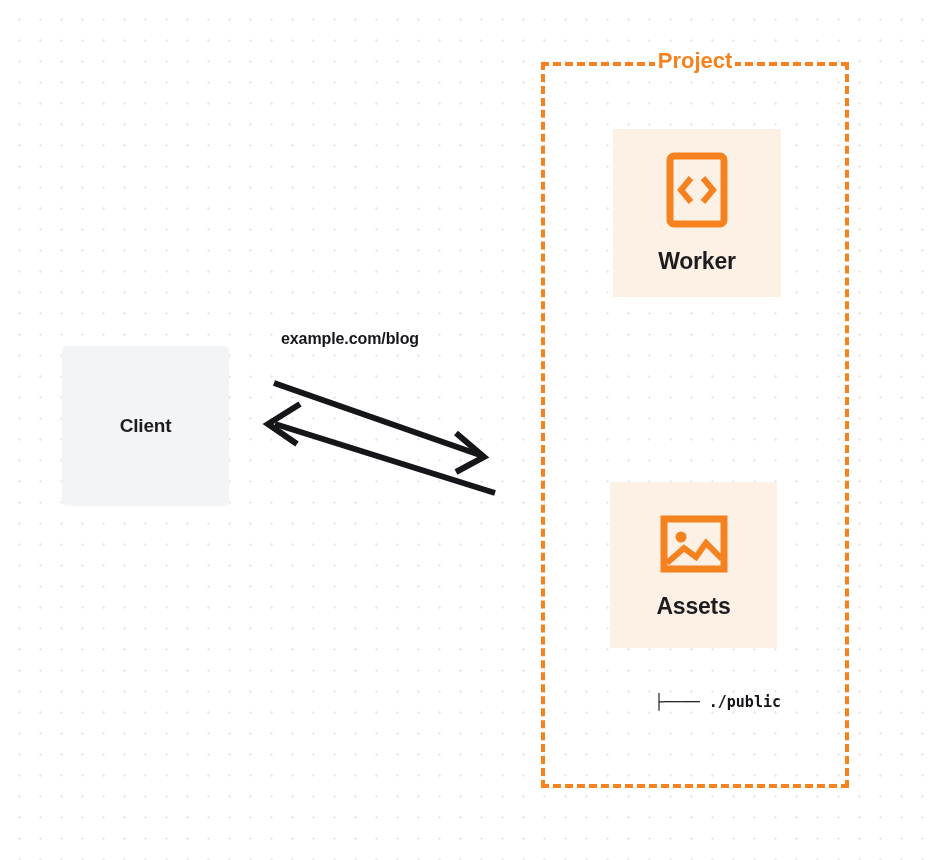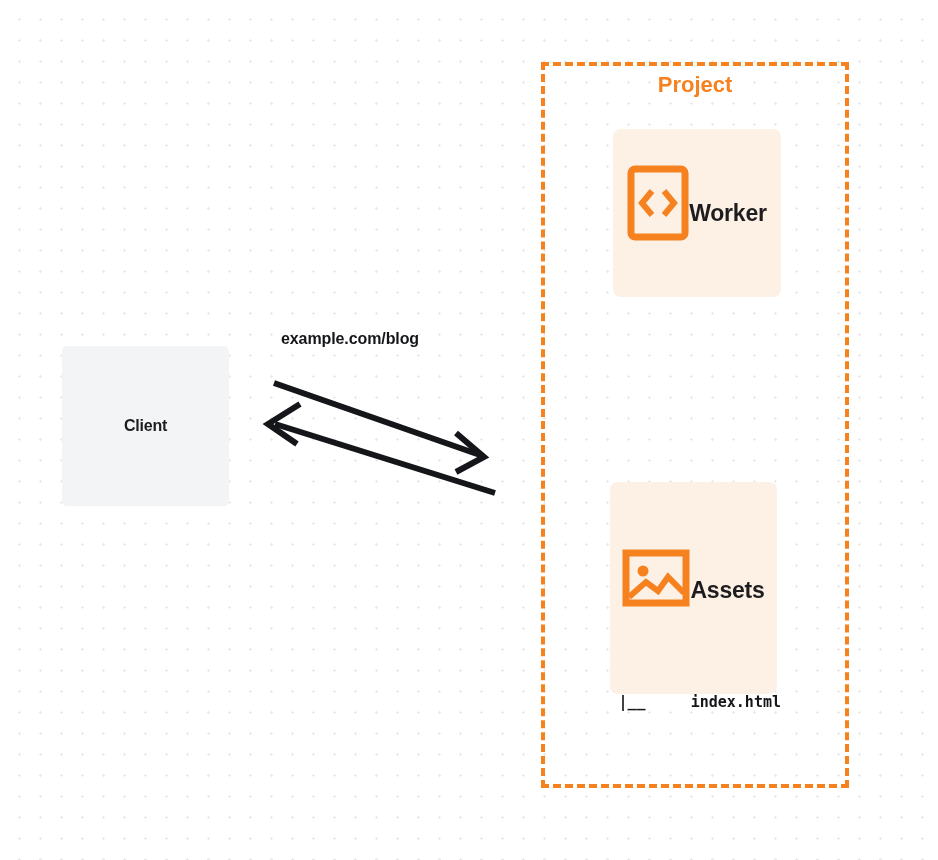--- a/index.html
+++ b/index.html
@@ -36,21 +36,21 @@
     top: 346px;
     width: 167px;
     height: 160px;
     background: #f3f4f6;
     border-radius: 5px;
     display: flex;
     align-items: center;
     justify-content: center;
   }
   #client-node .node-label {
-    font-size: 16px;
+    font-size: 19px;
     font-weight: bold;
     color: #1d1d1f;
     letter-spacing: -0.2px;
   }
 
   
   #edge-label {
     position: absolute;
     left: 281px;
     top: 330px;
@@ -87,43 +87,43 @@
     text-align: center;
     font-size: 22px;
     font-weight: bold;
     color: #f6821f;
     letter-spacing: 0px;
   }
   #project-title .title-inner {
     display: inline-block;
     background: #ffffff;
     padding: 0 3px;
-    margin-top: 24px;
   }
 
   
   .service-card {
     position: absolute;
     background: #fdf1e6;
-    border-radius: 8px;
+    border-radius: 0;
     display: flex;
+    flex-direction: column;
     align-items: center;
     justify-content: center;
   }
   #worker-card {
     left: 613px;
     top: 129px;
     width: 168px;
     height: 168px;
   }
   #assets-card {
     left: 610px;
     top: 482px;
     width: 167px;
-    height: 212px;
+    height: 166px;
   }
   .service-icon {
     display: block;
     margin-bottom: 16px;
   }
   .service-label {
     font-size: 23px;
     font-weight: bold;
     color: #1d1d1f;
     letter-spacing: -0.2px;
@@ -195,15 +195,15 @@
     <svg width="68" height="58" viewBox="0 0 68 58" xmlns="http://www.w3.org/2000/svg">
       <rect x="4" y="4" width="60" height="50" fill="none" stroke="#f6821f" stroke-width="7"></rect>
       <circle cx="21" cy="22" r="5.5" fill="#f6821f"></circle>
       <path d="M7 48 L24 33 L36 42 L46 28 L62 44" fill="none" stroke="#f6821f" stroke-width="6" stroke-linecap="butt" stroke-linejoin="miter"></path>
     </svg>
   </span>
   <span class="service-label">Assets</span>
 </div>
 
 <div id="file-tree">
-  <span class="tree-row">|__     index.html</span>
+  <span class="tree-row">├──── ./public</span>
   
 </div>
 
 </body></html>

